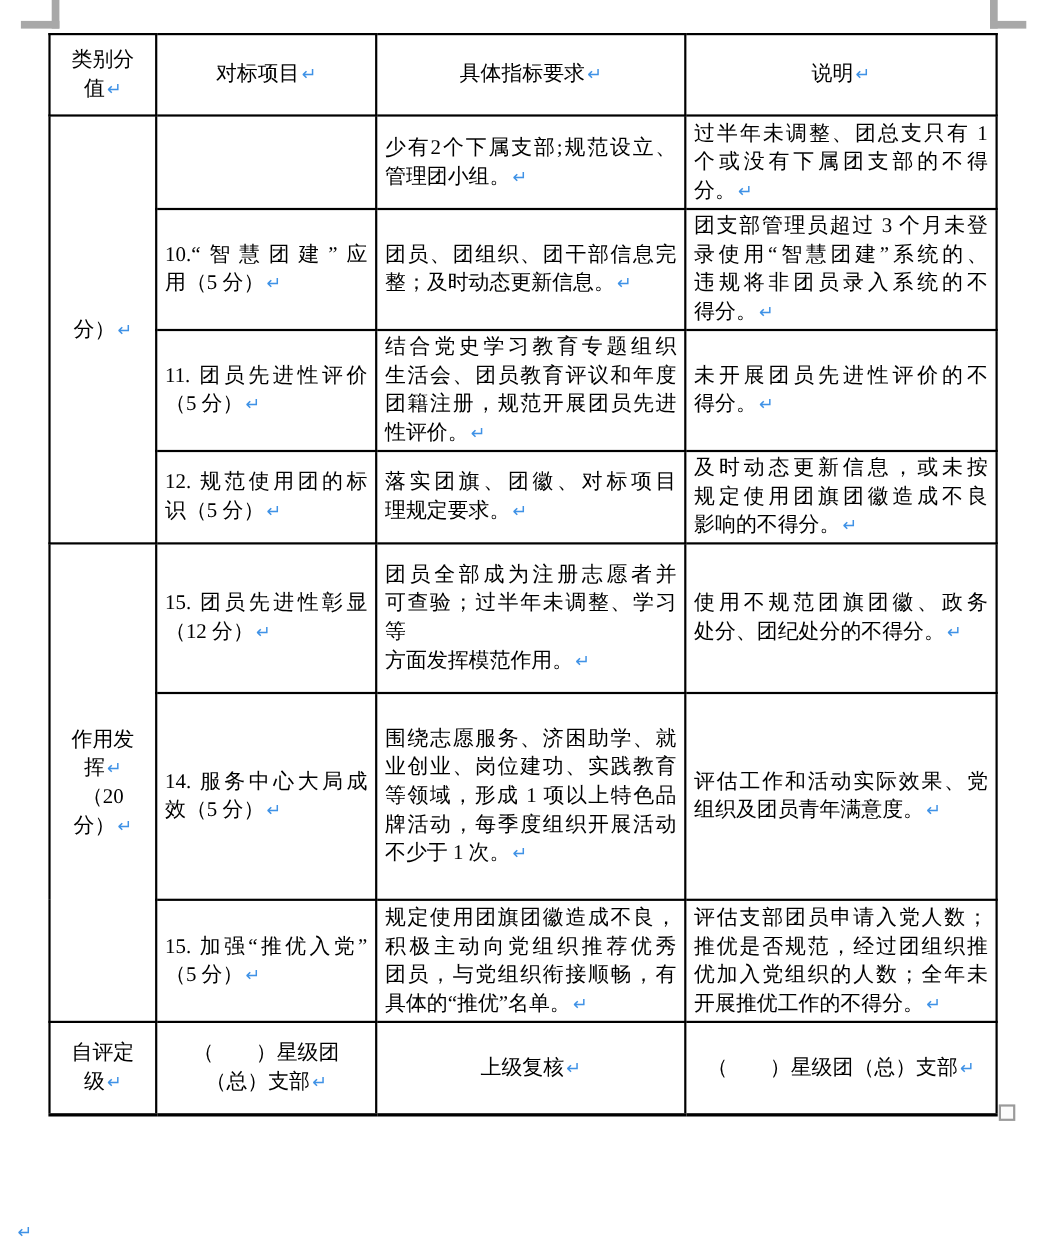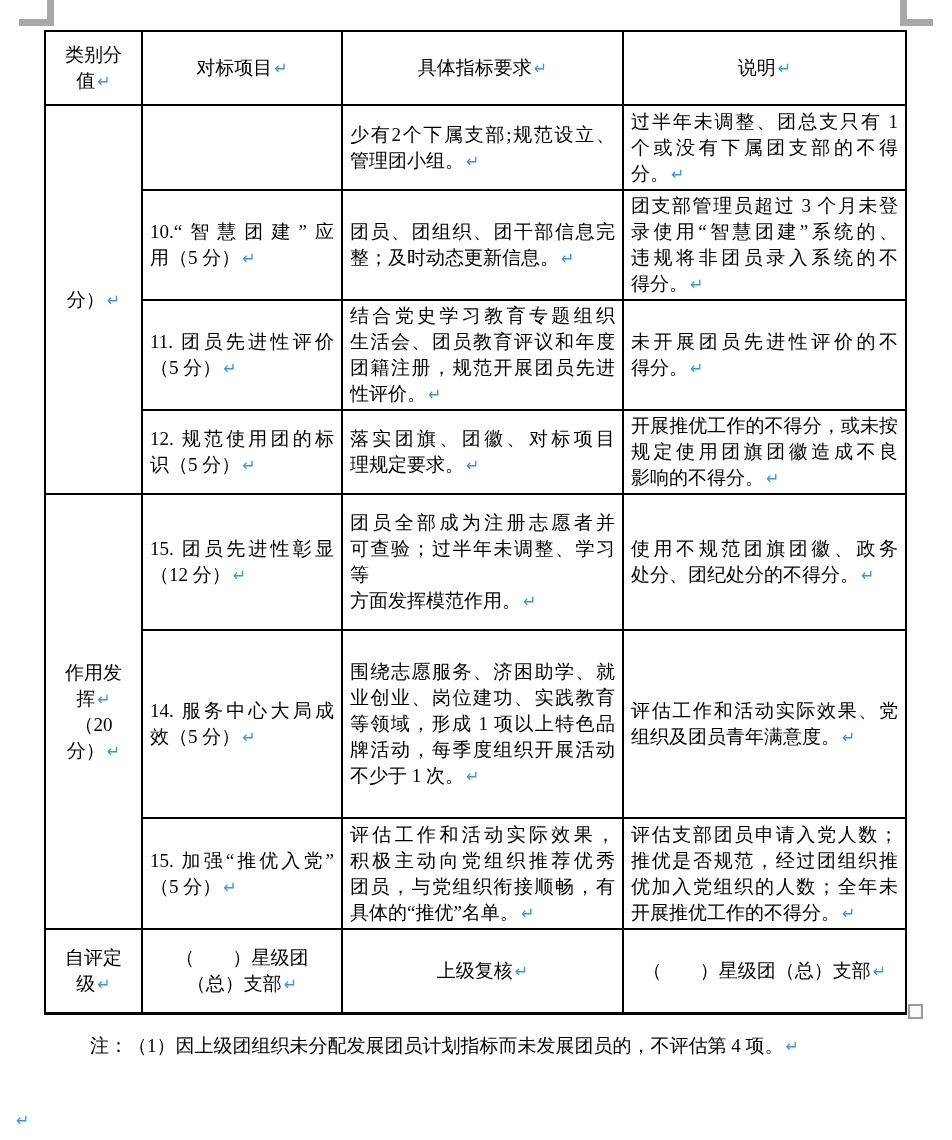--- a/index.html
+++ b/index.html
@@ -133,21 +133,21 @@
     <tr class="thin" style="height:77px">
       <td class="c2">
             <div class="ln fill"><span>12. 规范使用团的标</span></div>
             <div class="ln"><span>识（5 分）</span><span class="pmark" style="color: rgb(63, 146, 230);">↵</span></div>
           </td>
       <td>
             <div class="ln fill"><span>落实团旗、团徽、对标项目</span></div>
             <div class="ln"><span>理规定要求。</span><span class="pmark" style="color: rgb(63, 146, 230);">↵</span></div>
           </td>
       <td>
-            <div class="ln fill"><span>开展推优工作的不得分，或未按</span></div>
+            <div class="ln fill"><span>及时动态更新信息，或未按</span></div>
             <div class="ln fill"><span>规定使用团旗团徽造成不良</span></div>
             <div class="ln"><span>影响的不得分。</span><span class="pmark" style="color: rgb(63, 146, 230);">↵</span></div>
           </td>
     </tr>
     <tr class="thick" style="height:136px">
       <td class="c1" rowspan="3">
             <div class="ln"><span>作用发</span></div>
             <div class="ln"><span>挥</span><span class="pmark" style="color: rgb(63, 146, 230);">↵</span></div>
             <div class="ln"><span>（20</span></div>
             <div class="ln"><span>分）</span><span class="pmark" style="color: rgb(63, 146, 230);">↵</span></div>
@@ -182,21 +182,21 @@
             <div class="ln fill"><span>评估工作和活动实际效果、党</span></div>
             <div class="ln"><span>组织及团员青年满意度。</span><span class="pmark" style="color: rgb(63, 146, 230);">↵</span></div>
           </td>
     </tr>
     <tr class="thin" style="height:111px">
       <td class="c2">
             <div class="ln fill"><span>15. 加强“推优入党”</span></div>
             <div class="ln"><span>（5 分）</span><span class="pmark" style="color: rgb(63, 146, 230);">↵</span></div>
           </td>
       <td>
-            <div class="ln fill"><span>评估工作和活动实际效果，</span></div>
+            <div class="ln fill"><span>规定使用团旗团徽造成不良，</span></div>
             <div class="ln fill"><span>积极主动向党组织推荐优秀</span></div>
             <div class="ln fill"><span>团员，与党组织衔接顺畅，有</span></div>
             <div class="ln"><span>具体的“推优”名单。</span><span class="pmark" style="color: rgb(63, 146, 230);">↵</span></div>
           </td>
       <td>
             <div class="ln fill"><span>评估支部团员申请入党人数；</span></div>
             <div class="ln fill"><span>推优是否规范，经过团组织推</span></div>
             <div class="ln fill"><span>优加入党组织的人数；全年未</span></div>
             <div class="ln"><span>开展推优工作的不得分。</span><span class="pmark" style="color: rgb(63, 146, 230);">↵</span></div>
           </td>
@@ -215,20 +215,17 @@
           </td>
       <td class="center">
             <div class="ln"><span>（　　）星级团（总）支部</span><span class="pmark" style="color: rgb(63, 146, 230);">↵</span></div>
           </td>
     </tr>
   </tbody>
     </table>
 
   <div class="handle"></div>
 
-  <div class="note" style="left:90px;top:1032px;">
-      <div class="ln"><span>注：（1）因上级团组织未分配发展团员计划指标而未发展团员的，不评估第 4 项。</span><span class="pmark" style="color: rgb(63, 146, 230);">↵</span></div>
-    </div>
   <div class="note" style="left:14px;top:1106px;">
       <div class="ln"><span></span><span class="pmark" style="color: rgb(63, 146, 230);">↵</span></div>
     </div>
 
 </div>
 
 </body></html>

